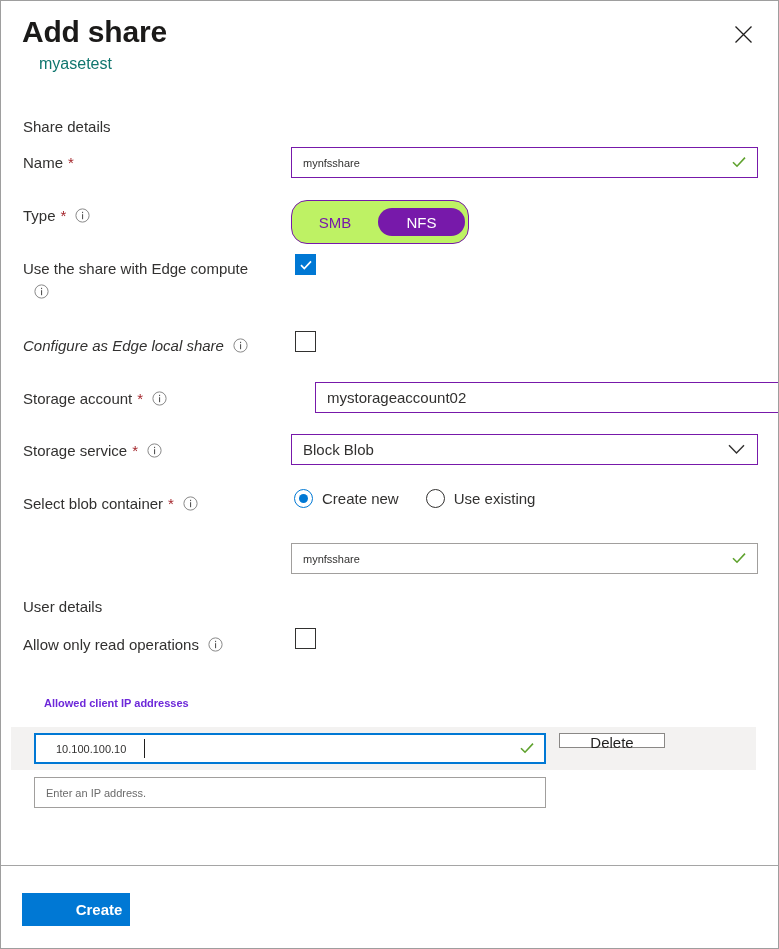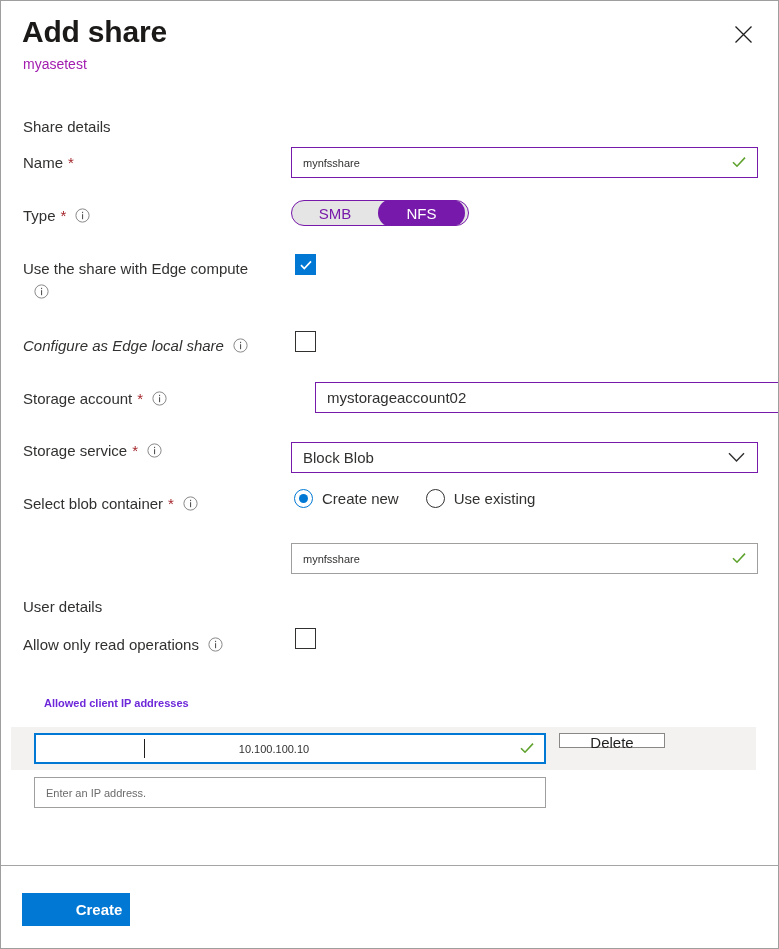--- a/index.html
+++ b/index.html
@@ -28,24 +28,24 @@
     left: 21px;
     top: 12px;
     font-size: 30px;
     font-weight: 600;
     letter-spacing: -0.2px;
     color: #1b1a19;
     line-height: 38px;
   }
   .hdr-sub {
     position: absolute;
-    left: 22px;
+    left: 38px;
     top: 54px;
-    font-size: 14px;
-    color: #a21caf;
+    font-size: 16px;
+    color: #0f766e;
     line-height: 18px;
   }
   .close-btn {
     position: absolute;
     right: 18px;
     top: 16px;
     width: 34px;
     height: 34px;
     display: flex;
     align-items: center;
@@ -97,43 +97,42 @@
     font-family: "Liberation Sans", sans-serif;
     font-size: 11px;
     color: #323130;
     padding: 0 34px 0 11px;
     line-height: 29px;
     outline: none;
   }
   .txtinput.purple { border-color: #7719aa; }
   .txtinput.focusblue {
     border: 2px solid #0078d4;
-    padding-left: 2px;
-    text-align: center;
+    padding-left: 20px;
   }
   .txtinput::placeholder { color: #6b6b6b; opacity: 1; }
 
   .check-ok {
     position: absolute;
     width: 16px;
     height: 16px;
     pointer-events: none;
   }
   .check-ok svg { display: block; }
 
   
   .pill {
     position: absolute;
     box-sizing: border-box;
     display: flex;
     align-items: center;
-    height: 26px;
+    height: 44px;
     border: 1px solid #7719aa;
     border-radius: 16px;
-    background: #e5e5e5;
+    background: #bef264;
     padding: 0;
     overflow: hidden;
     cursor: pointer;
   }
   .pill-opt {
     height: 28px;
     display: flex;
     align-items: center;
     justify-content: center;
     font-size: 15px;
@@ -366,21 +365,21 @@
     <span>Storage service</span>
     <span class="req">*</span>
     <span class="info-icon">
       <svg width="15" height="15" viewBox="0 0 15 15">
         <circle cx="7.5" cy="7.5" r="6.6" fill="#fff" stroke="#898989" stroke-width="1"></circle>
         <rect x="7" y="6.2" width="1.1" height="5" fill="#555"></rect>
         <rect x="7" y="3.8" width="1.1" height="1.3" fill="#555"></rect>
       </svg>
     </span>
   </div>
-  <div class="ddown" style="left:290px; top:433px; width:467px;margin-top:8px;">
+  <div class="ddown" style="left:290px; top:433px; width:467px;">
     <span class="dd-val">Block Blob</span>
     <span class="dd-caret">
       <svg width="17" height="11" viewBox="0 0 17 11">
         <path d="M1 1.2 L8.5 9 L16 1.2" stroke="#323130" stroke-width="1.4" fill="none"></path>
       </svg>
     </span>
   </div>
 
   <div class="fld-label" style="left:22px; top:492px;">
     <span>Select blob container</span>

